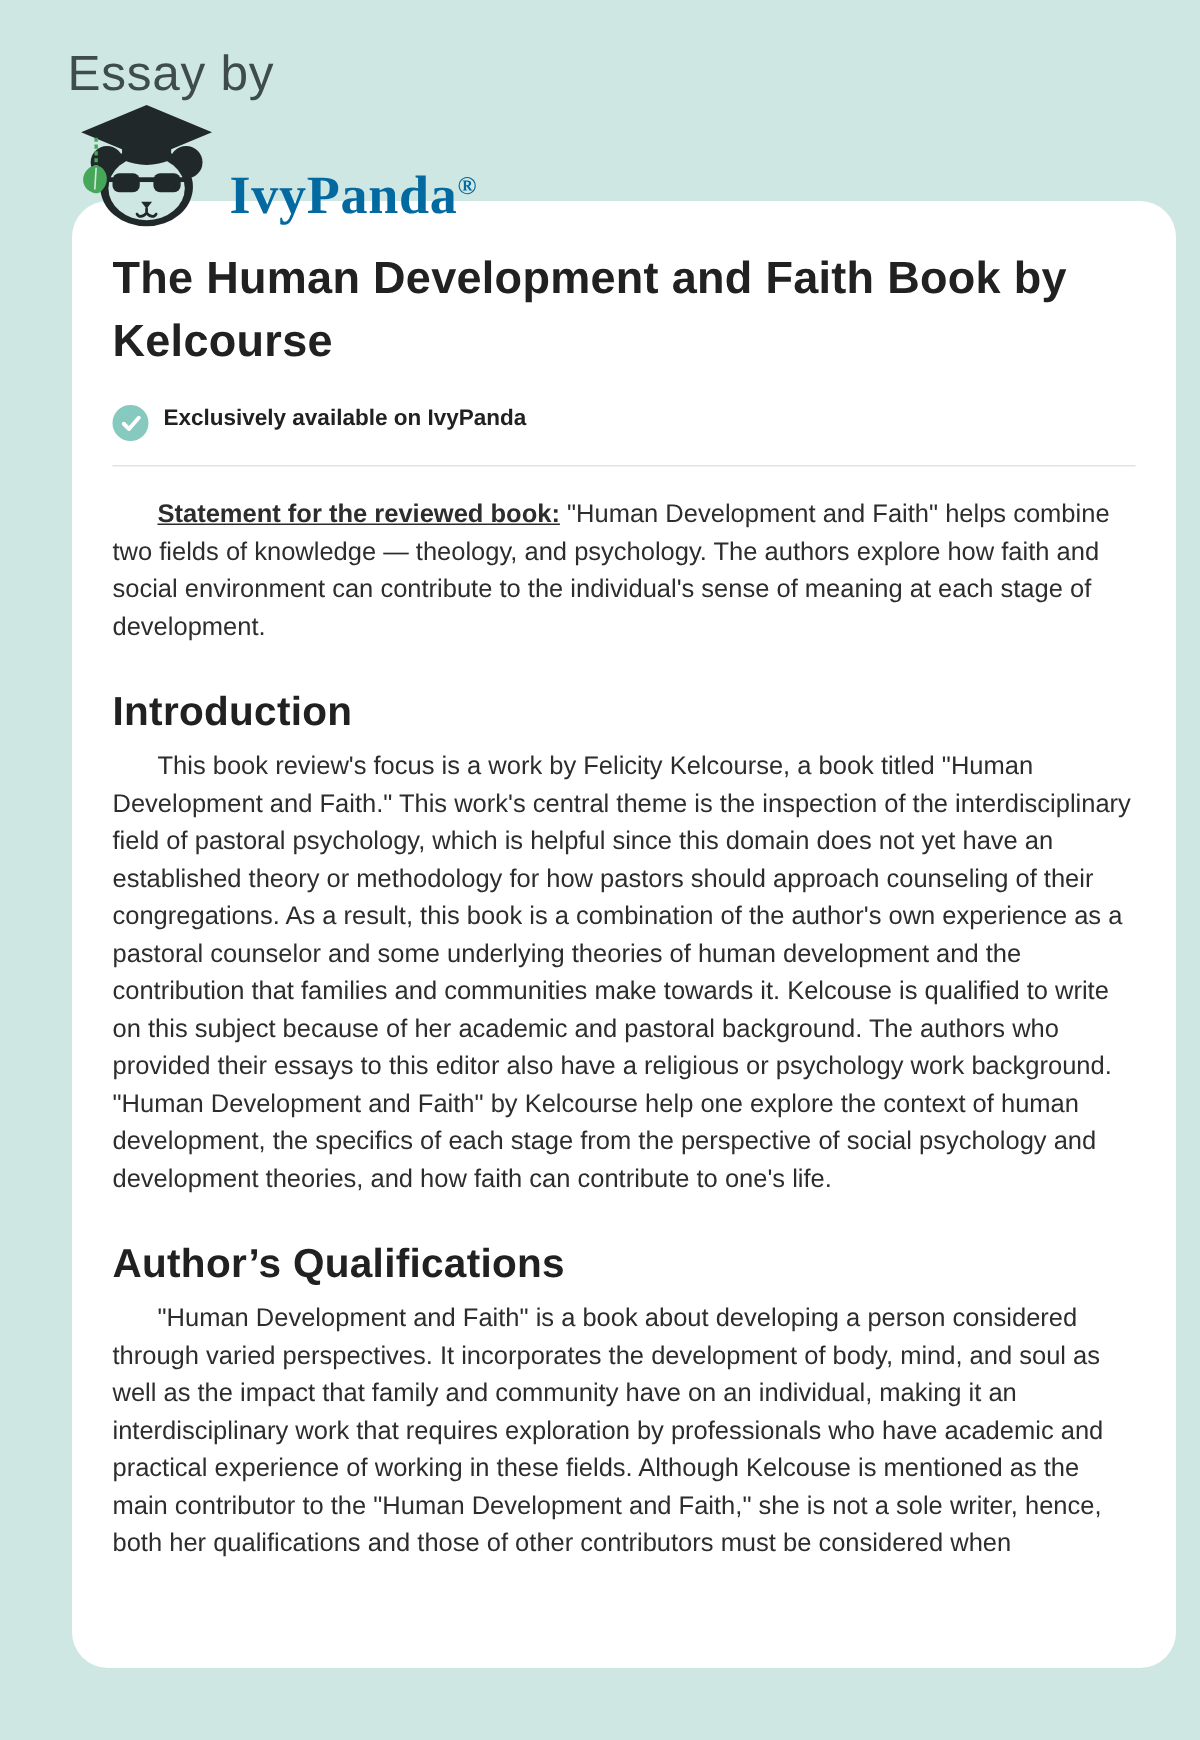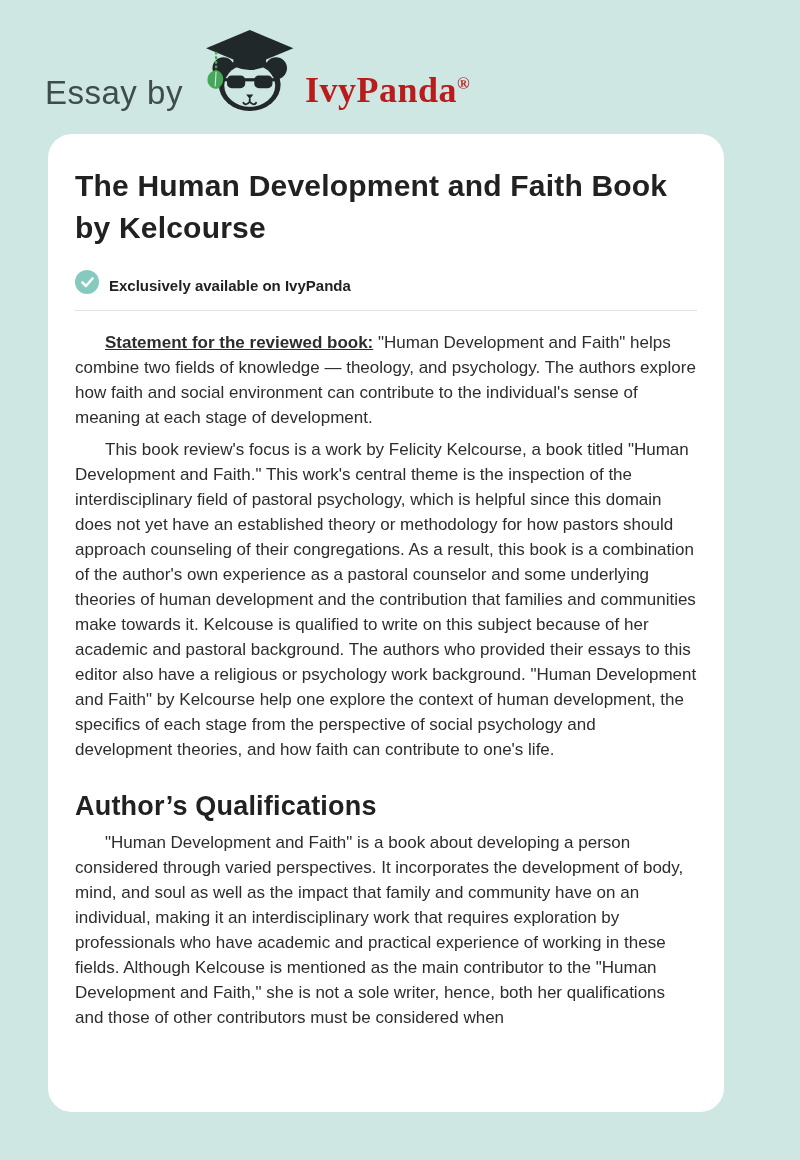--- a/index.html
+++ b/index.html
@@ -6,66 +6,67 @@
   html, body { width: 800px; }
   body {
     height: 1160px;
     background: #cfe7e3;
     font-family: "Liberation Sans", sans-serif;
     color: #2d2d2d;
     overflow: hidden;
   }
   .site-header {
     display: flex;
-    align-items: flex-end;
+    align-items: flex-start;
     padding: 30px 0 0 45px;
     height: 112px;
+    flex-direction: column;
   }
   .essay-by {
     font-size: 33px;
     color: #3e4c4c;
     letter-spacing: 0.5px;
     margin-right: 14px;
   }
   .logo-wrap {
     display: flex;
     align-items: center;
     cursor: pointer;
   }
   .panda-svg { display: block; margin-right: 8px; }
   .brand-name {
     font-family: "Liberation Serif", serif;
     font-weight: bold;
     font-size: 36px;
-    color: #b91c1c;
+    color: #0369a1;
     letter-spacing: 0.5px;
     margin-top: 40px;
   }
   .brand-name sup {
     font-size: 17px;
     vertical-align: super;
   }
   .card {
-    width: 676px;
+    width: 736px;
     margin: 22px auto 0 48px;
     background: #ffffff;
     border-radius: 24px;
     padding: 31px 27px 40px 27px;
     min-height: 978px;
   }
   .doc-title {
     font-size: 30px;
     font-weight: bold;
     color: #212121;
     line-height: 42px;
     letter-spacing: 0.2px;
   }
   .availability {
     display: flex;
-    align-items: flex-end;
+    align-items: flex-start;
     margin-top: 21px;
   }
   .check-circle {
     width: 24px;
     height: 24px;
     border-radius: 50%;
     background: #85c9bf;
     display: inline-flex;
     align-items: center;
     justify-content: center;
@@ -150,17 +151,18 @@
         <polyline points="1.5,5.5 5,9 11.5,1.5" fill="none" stroke="#ffffff" stroke-width="2.6" stroke-linecap="round" stroke-linejoin="round"></polyline>
       </svg>
     </span>
     <span class="availability-text">Exclusively available on IvyPanda</span>
   </div>
 
   <hr class="divider">
 
   <p class="body-para"><span class="lead-bold">Statement for the reviewed book:</span><span> "Human Development and Faith" helps combine two fields of knowledge — theology, and psychology. The authors explore how faith and social environment can contribute to the individual's sense of meaning at each stage of development.</span></p>
 
+  <h2 class="section-heading">Introduction</h2>
   <p class="section-para">This book review's focus is a work by Felicity Kelcourse, a book titled "Human Development and Faith." This work's central theme is the inspection of the interdisciplinary field of pastoral psychology, which is helpful since this domain does not yet have an established theory or methodology for how pastors should approach counseling of their congregations. As a result, this book is a combination of the author's own experience as a pastoral counselor and some underlying theories of human development and the contribution that families and communities make towards it. Kelcouse is qualified to write on this subject because of her academic and pastoral background. The authors who provided their essays to this editor also have a religious or psychology work background. "Human Development and Faith" by Kelcourse help one explore the context of human development, the specifics of each stage from the perspective of social psychology and development theories, and how faith can contribute to one's life.</p>
 
   <h2 class="section-heading">Author’s Qualifications</h2>
   <p class="section-para">"Human Development and Faith" is a book about developing a person considered through varied perspectives. It incorporates the development of body, mind, and soul as well as the impact that family and community have on an individual, making it an interdisciplinary work that requires exploration by professionals who have academic and practical experience of working in these fields. Although Kelcouse is mentioned as the main contributor to the "Human Development and Faith," she is not a sole writer, hence, both her qualifications and those of other contributors must be considered when</p>
 </main>
 
 </body></html>

